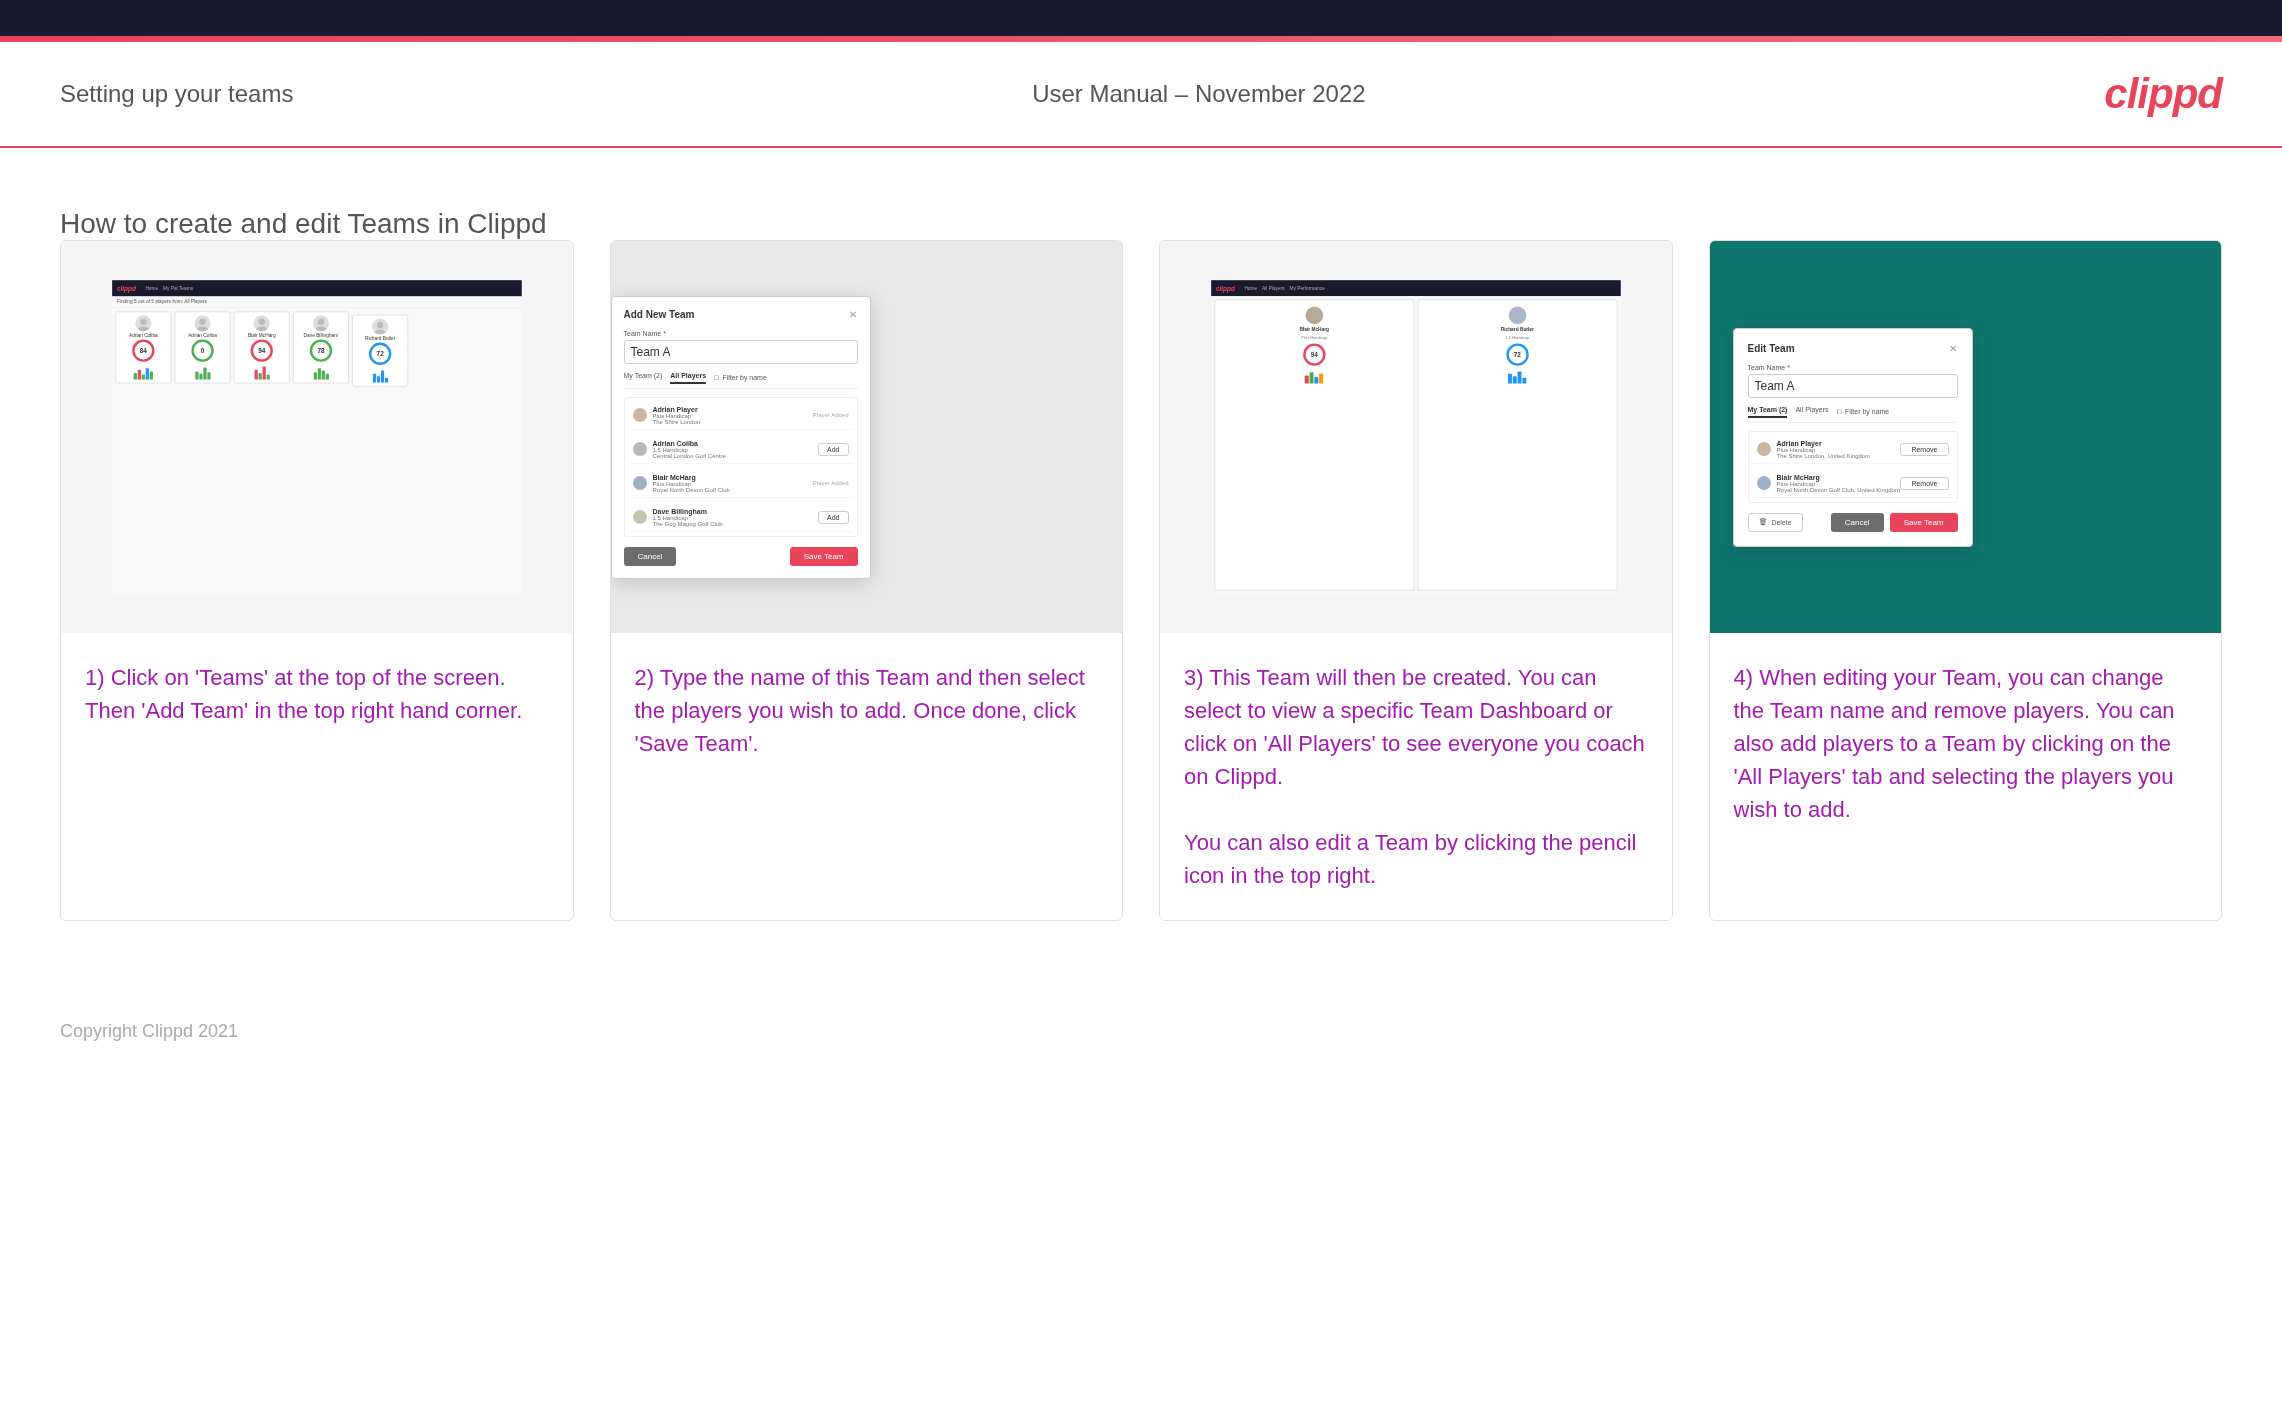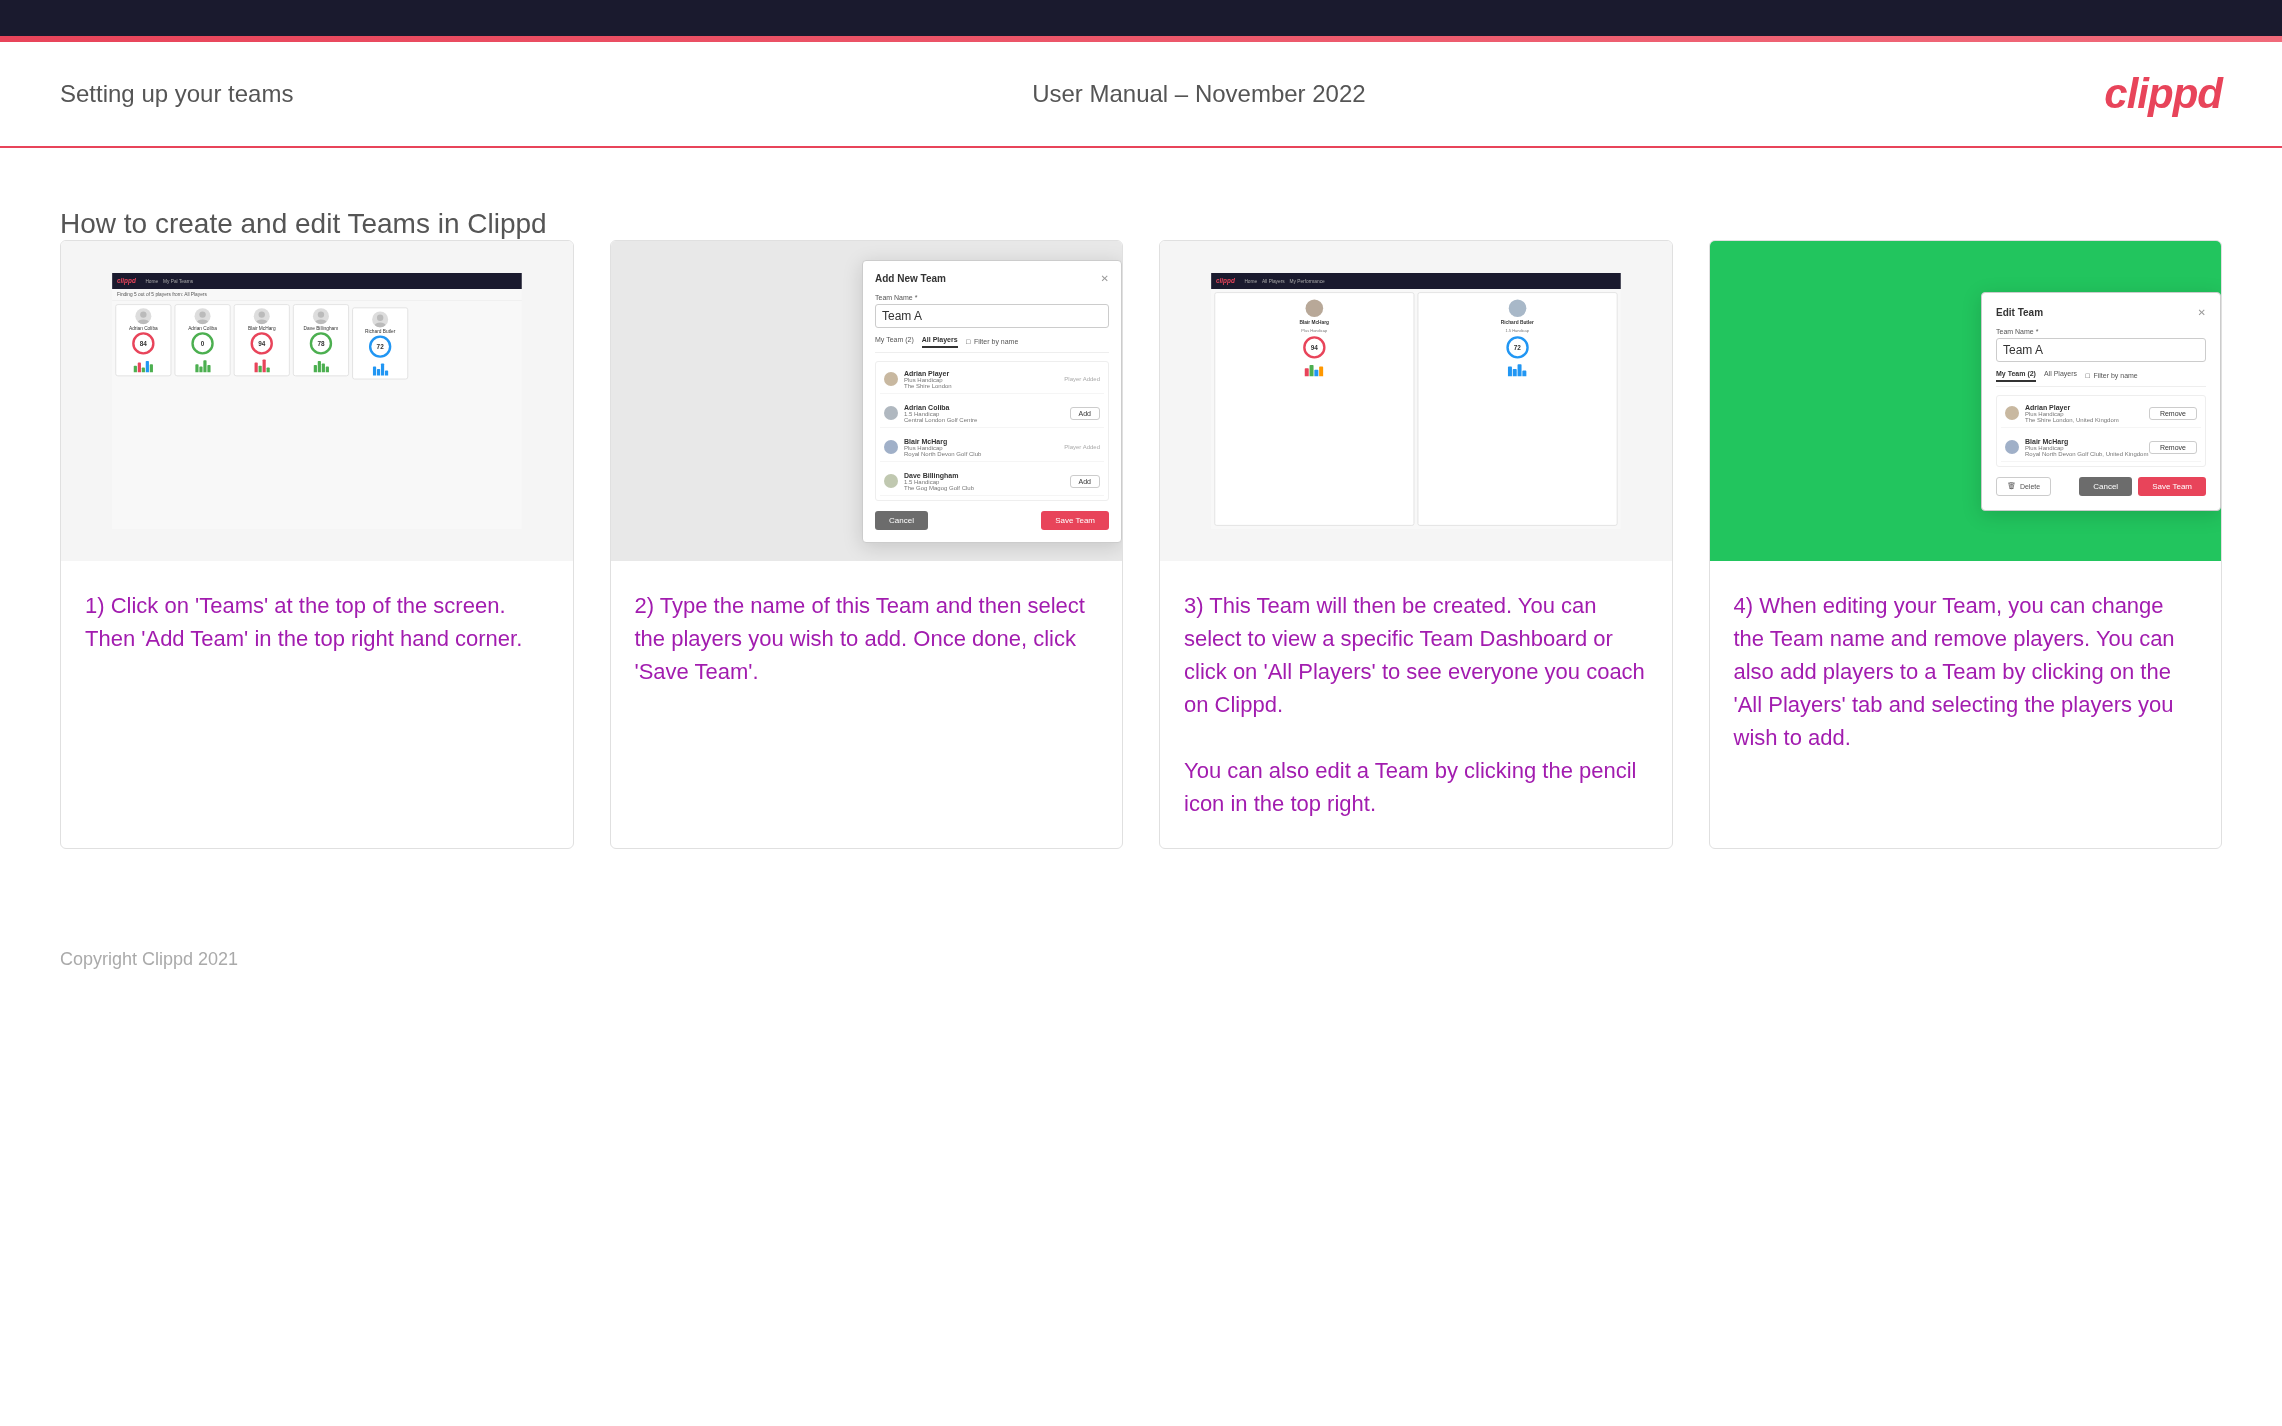--- a/index.html
+++ b/index.html
@@ -76,24 +76,24 @@
 
     .card {
       border: 1.5px solid #e0e0e0;
       border-radius: 6px;
       overflow: hidden;
       background: #fff;
     }
 
     .card-screenshot {
       background: #f5f5f5;
-      height: 320px;
-      display: flex;
-      align-items: center;
-      justify-content: flex-end;
+      height: 392px;
+      display: flex;
+      align-items: center;
+      justify-content: flex-start;
       overflow: hidden;
       position: relative;
     }
 
     .card-text {
       padding: 28px 24px;
       font-size: 22px;
       color: #a21caf;
       line-height: 1.5;
     }
@@ -653,21 +653,21 @@
         </div>
       </div>
       <div class="card-text">
         <span>3) This Team will then be created. You can select to view a specific Team Dashboard or click on 'All Players' to see everyone you coach on Clippd.</span>
         <br><br>
         <span>You can also edit a Team by clicking the pencil icon in the top right.</span>
       </div>
     </div>
 
     <div class="card">
-      <div class="card-screenshot" style="background:#22c55e;">
+      <div class="card-screenshot" style="background:#0f766e;padding-left:23px;">
         <div class="edit-dialog-mock">
           <div class="dialog-header">
             <span class="dialog-title">Edit Team</span>
             <span class="dialog-close">✕</span>
           </div>
           <div class="dialog-label">Team Name *</div>
           <div class="dialog-input">Team A</div>
           <div class="dialog-tabs">
             <span class="dialog-tab active">My Team (2)</span>
             <span class="dialog-tab">All Players</span>

